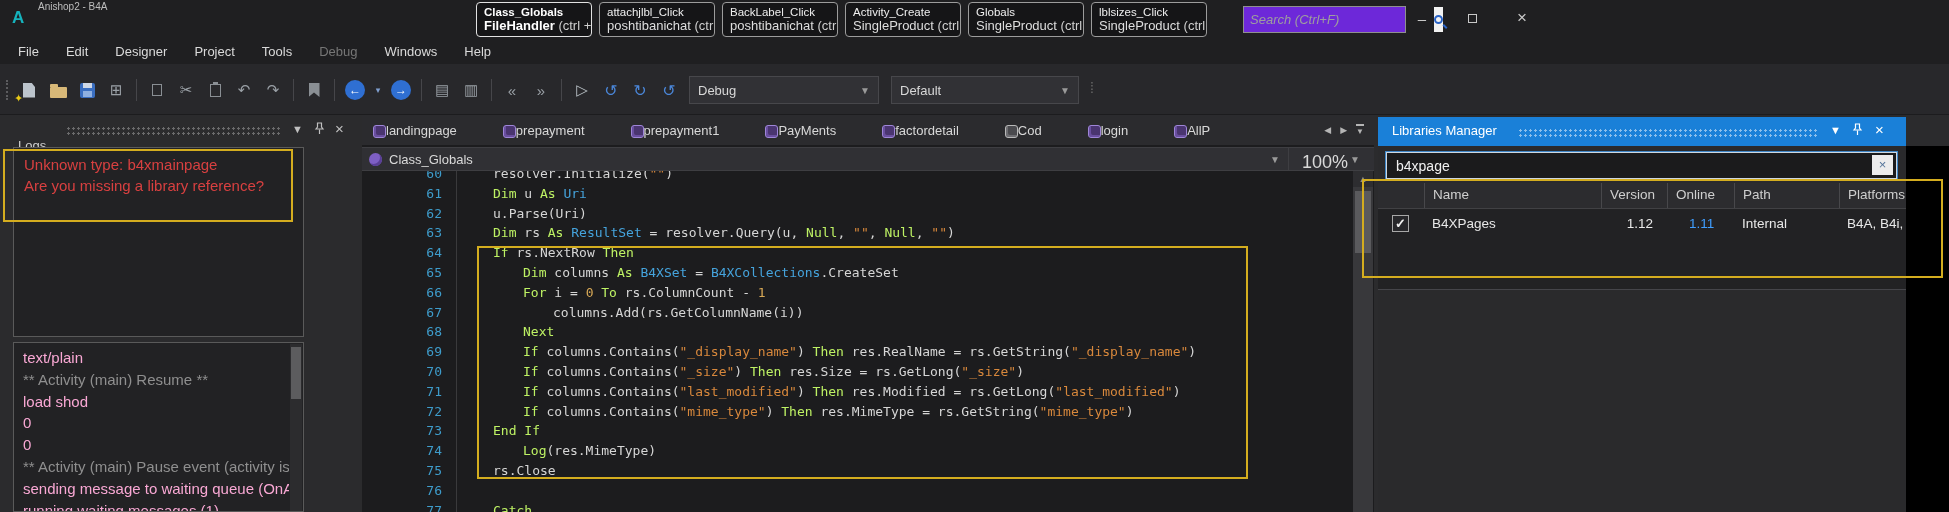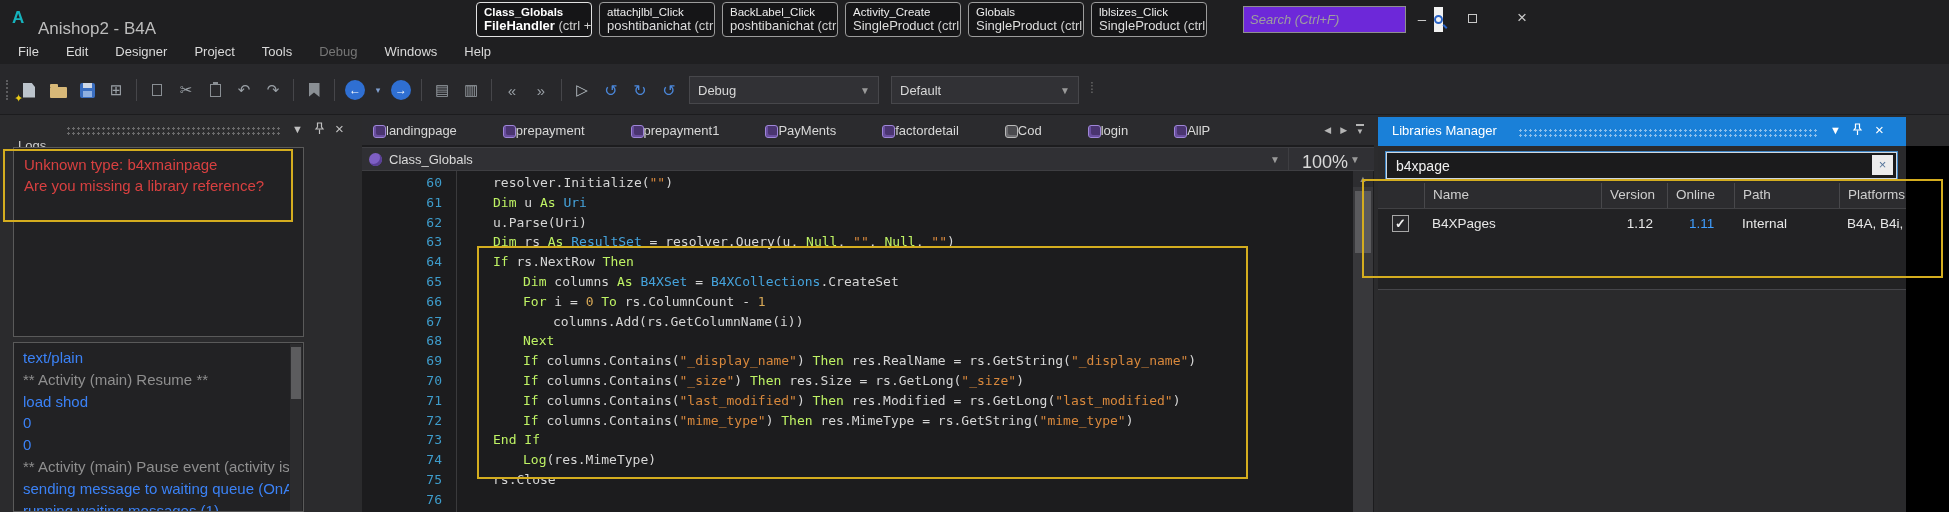--- a/index.html
+++ b/index.html
@@ -2,21 +2,21 @@
 <html><head>
 <meta charset="utf-8">
 <style>
   * { margin:0; padding:0; box-sizing:border-box; }
   html,body { width:1949px; height:512px; overflow:hidden; background:#2b2b2d;
     font-family:"Liberation Sans", sans-serif; -webkit-font-smoothing:antialiased; }
 
   
   #titlebar { position:absolute; left:0; top:0; width:1949px; height:38px; background:#1f1f21; }
   #app-logo { position:absolute; left:12px; top:8px; font-size:17px; font-weight:bold; color:#16b3bd; }
-  #win-title { position:absolute; left:38px; top:19px; font-size:17px; color:#bdbdbd; }
+  #win-title { position:absolute; left:38px; top:1px; font-size:10px; color:#bdbdbd; }
   #hotkey-tabs { position:absolute; left:476px; top:2px; display:flex; gap:7px; }
   .hbox { width:116px; height:35px; background:#151517; border:1px solid #9c9c9c; border-radius:4px;
           padding:2px 7px; overflow:hidden; cursor:pointer; }
   .hbox.active { border-color:#e2e2e2; }
   .hbox .l1 { display:block; font-size:11.5px; color:#efefef; line-height:14px; white-space:nowrap; }
   .hbox .l2 { display:block; font-size:13px; color:#dedede; line-height:14px; white-space:nowrap; }
   .hbox.active .l1, .hbox.active .nm { font-weight:bold; color:#fff; }
   .hbox .hk { color:#cfcfcf; }
   #title-search { position:absolute; left:1243px; top:6px; width:163px; height:27px; display:flex;
           border:1px solid #8f8f8f; background:#6d28d9; }
@@ -85,21 +85,21 @@
   #logs-dots { position:absolute; left:58px; top:11px; width:216px; }
   #logs-chevron { position:absolute; left:284px; top:8px; }
   #logs-pin { position:absolute; left:306px; top:7px; }
   #logs-close { position:absolute; left:327px; top:5px; font-size:15px; }
   .lbox { position:absolute; left:5px; width:291px; background:#222224; border:1px solid #5a5a5a; overflow:hidden; }
   #logs-warnbox { top:32px; height:190px; }
   #warn-lines { position:absolute; left:10px; top:6px; }
   .warnline { font-size:15px; line-height:21px; color:#d84040; white-space:nowrap; }
   #logs-listbox { top:227px; height:170px; }
   #log-lines { position:absolute; left:9px; top:4px; width:266px; overflow:hidden; }
-  .logline { font-size:15px; line-height:21.8px; color:#3b82f6; white-space:nowrap; overflow:hidden; }
+  .logline { font-size:15px; line-height:21.8px; color:#f9a8d4; white-space:nowrap; overflow:hidden; }
   .logline.dim { color:#8f8f8f; }
   #logs-scrollbar { position:absolute; right:1px; top:1px; width:12px; height:167px; background:#2c2c2e; }
   #logs-scroll-thumb { position:absolute; left:1px; top:3px; width:10px; height:52px; background:#5c5c5e; }
 
   
   #editor { position:absolute; left:362px; top:115px; width:1012px; height:397px; background:#1c1c1e; }
   #editor-tabs { position:absolute; left:0; top:0; width:1012px; height:30px; background:#2b2b2e;
           display:flex; align-items:center; padding-left:11px; gap:46px; }
   .etab { display:flex; align-items:flex-end; cursor:pointer; }
   .etab .tabicon { width:13px; height:13px; border-radius:3px; background:#4a3570; border:1px solid #9f86d8;
@@ -114,21 +114,21 @@
   #module-icon { position:absolute; left:7px; top:5px; width:13px; height:13px; border-radius:50%;
           background:#7e5fc4; box-shadow:inset -2px -2px 0 #5a3f96; }
   #module-name { position:absolute; left:27px; top:4px; font-size:13px; color:#d9d9d9; }
   #module-caret { position:absolute; left:908px; top:6px; color:#9a9a9a; font-size:10px; }
   #zoom-divider { position:absolute; left:926px; top:0; width:1px; height:22px; background:#3e3e42; }
   #zoom-value { position:absolute; left:940px; top:4px; font-size:18px; color:#d9d9d9; }
   #zoom-caret { position:absolute; left:988px; top:6px; color:#9a9a9a; font-size:10px; }
   #code-area { position:absolute; left:0; top:56px; width:1012px; height:341px; overflow:hidden; }
   #gutter-line { position:absolute; left:94px; top:0; width:1px; height:341px; background:#3a3a3c; }
   .cl { position:absolute; left:0; width:1000px; height:19.8px; font-family:"DejaVu Sans Mono",monospace;
-          font-size:13px; line-height:19.8px; white-space:pre;margin-top:9px; }
+          font-size:13px; line-height:19.8px; white-space:pre; }
   .cl .ln { position:absolute; left:0; width:80px; text-align:right; color:#3e9ccb; }
   .cl .ct { position:absolute; left:131px; }
   .tok-k { color:#bef264; } .tok-t { color:#45a3dc; } .tok-s { color:#d8883c; }
   .tok-n { color:#d7a856; } .tok-p { color:#d6d6d6; }
   #editor-scrollbar { position:absolute; left:991px; top:0; width:20px; height:341px; background:#38383b; }
   #scroll-up { position:absolute; left:0; top:0; width:20px; height:16px; background:#2d2d30; color:#8a8a8a;
           font-size:9px; text-align:center; line-height:16px; cursor:pointer; }
   #editor-scroll-thumb { position:absolute; left:2px; top:20px; width:16px; height:62px; background:#5a5a5d; }
 
   

